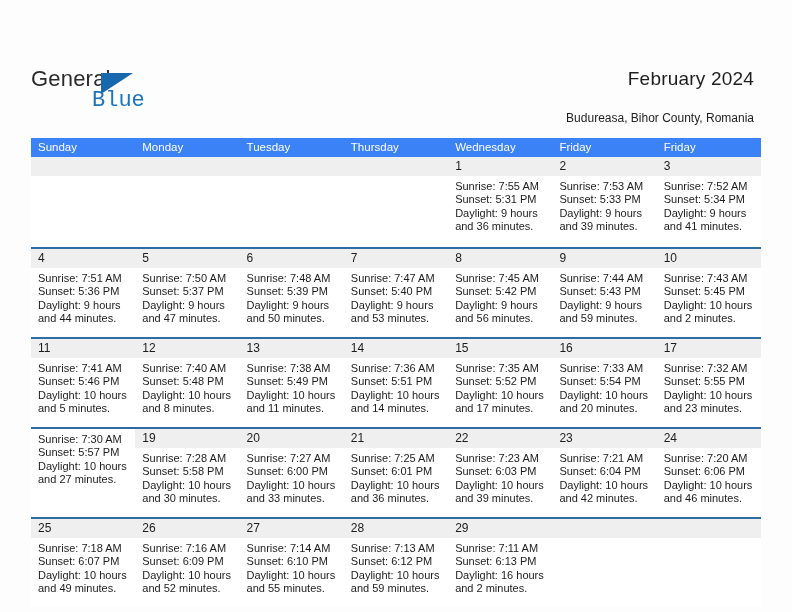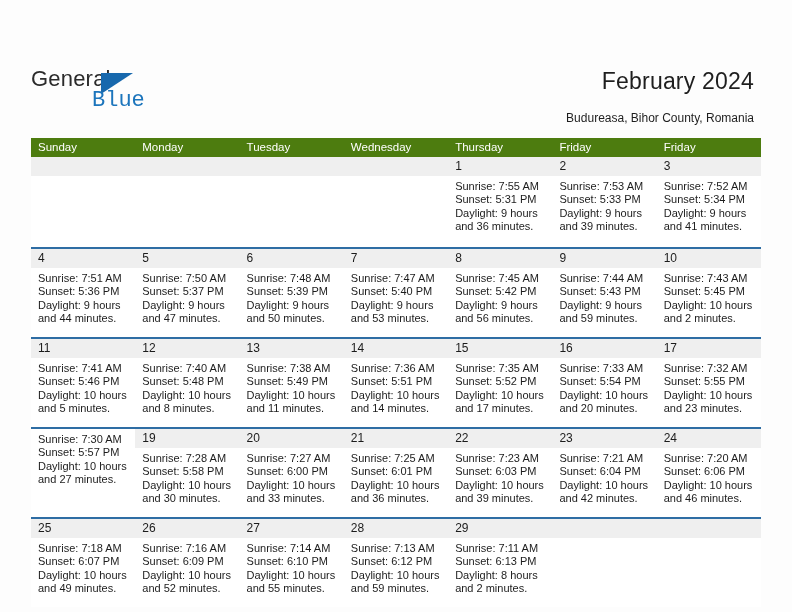--- a/index.html
+++ b/index.html
@@ -65,21 +65,21 @@
     width: 0;
     height: 0;
     border-left: 32px solid #1768ad;
     border-bottom: 21px solid transparent;
   }
 
   .title {
     position: absolute;
     right: 38px;
     top: 36px;
-    font-size: 23px;
+    font-size: 19px;
     color: #1e1e1e;
     font-weight: normal;
     letter-spacing: .2px;
     white-space: nowrap;
   }
   .subtitle {
     position: absolute;
     right: 38px;
     top: 79px;
     font-size: 12px;
@@ -90,21 +90,21 @@
   
   .calendar {
     position: absolute;
     left: 31px;
     top: 106px;
     width: 730px;
   }
 
   .weekdays {
     display: flex;
-    background: #4d7c0f;
+    background: #3b82f6;
     height: 19px;
   }
   .weekday {
     flex: 1 1 0;
     color: #ffffff;
     font-size: 11.5px;
     line-height: 19px;
     padding-left: 7px;
     box-sizing: border-box;
     white-space: nowrap;
@@ -164,22 +164,22 @@
 
     <div class="title">February 2024</div>
     <div class="subtitle">Budureasa, Bihor County, Romania</div>
   </div>
 
   <div class="calendar">
     <div class="weekdays" id="weekday-row">
         <div class="weekday">Sunday</div>
         <div class="weekday">Monday</div>
         <div class="weekday">Tuesday</div>
+        <div class="weekday">Thursday</div>
         <div class="weekday">Wednesday</div>
-        <div class="weekday">Thursday</div>
         <div class="weekday">Friday</div>
         <div class="weekday">Friday</div>
       </div>
     <div id="weeks-container">
         <div class="week">
           <div class="day empty">
             <div class="day-num-band"></div>
           </div>
           <div class="day empty">
             <div class="day-num-band"></div>
@@ -447,21 +447,21 @@
               <div>Sunset: 6:12 PM</div>
               <div>Daylight: 10 hours</div>
               <div>and 59 minutes.</div>
             </div>
           </div>
           <div class="day">
             <div class="day-num-band">29</div>
             <div class="day-info">
               <div>Sunrise: 7:11 AM</div>
               <div>Sunset: 6:13 PM</div>
-              <div>Daylight: 8 hours</div>
+              <div>Daylight: 16 hours</div>
               <div>and 2 minutes.</div>
             </div>
           </div>
           <div class="day empty">
             <div class="day-num-band"></div>
           </div>
           <div class="day empty">
             <div class="day-num-band"></div>
           </div>
         </div>

